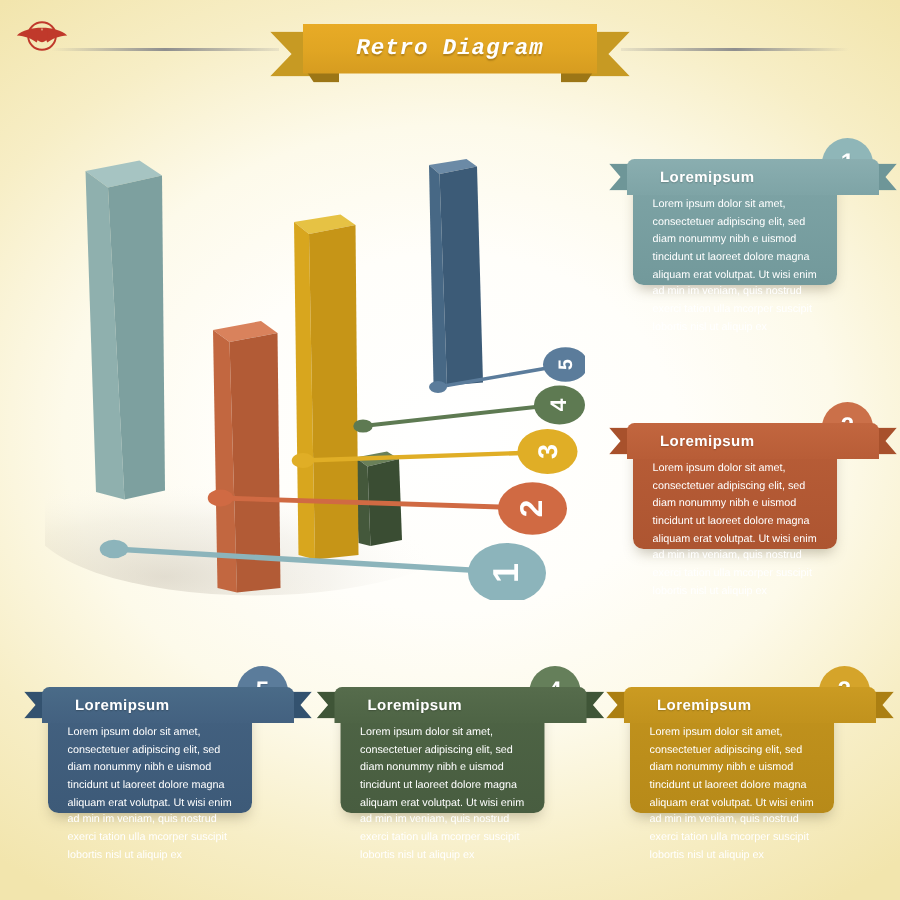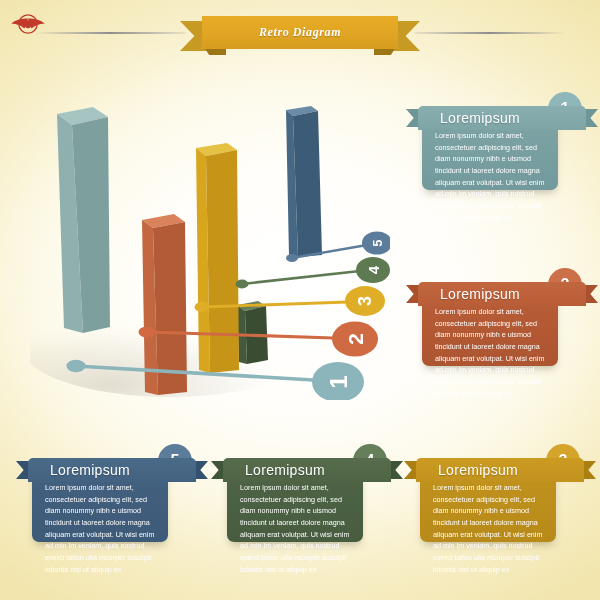--- a/index.html
+++ b/index.html
@@ -85,24 +85,24 @@
     left: 22px;
     top: 0;
     width: 196px;
     height: 33px;
     background: linear-gradient(to bottom, #e8ab26 0%, #e0a523 55%, #d69c20 100%);
     display: flex;
     align-items: center;
     justify-content: center;
   }
   #ribbon-title {
-    font-family: Liberation Serif, serif;
+    font-family: Liberation Mono, monospace;
     font-style: italic;
     font-weight: bold;
-    font-size: 12px;
+    font-size: 15px;
     color: #ffffff;
     letter-spacing: .6px;
     text-shadow: 0 1px 1px rgba(120,85,10,.45);
   }
 
   
   #chart {
     position: absolute;
     left: 30px;
     top: 90px;
@@ -152,22 +152,22 @@
     left: 0;
     top: 0;
     width: 168px;
     height: 24px;
     display: flex;
     align-items: center;
     box-sizing: border-box;
     padding-left: 22px;
   }
   .panel-head-label {
-    font-size: 14px;
-    font-weight: normal;
+    font-size: 10px;
+    font-weight: bold;
     color: #ffffff;
     letter-spacing: .3px;
     text-shadow: 0 1px 1px rgba(0,0,0,.22);
   }
   .panel-body {
     position: absolute;
     left: 4px;
     top: 24px;
     width: 136px;
     height: 74px;

